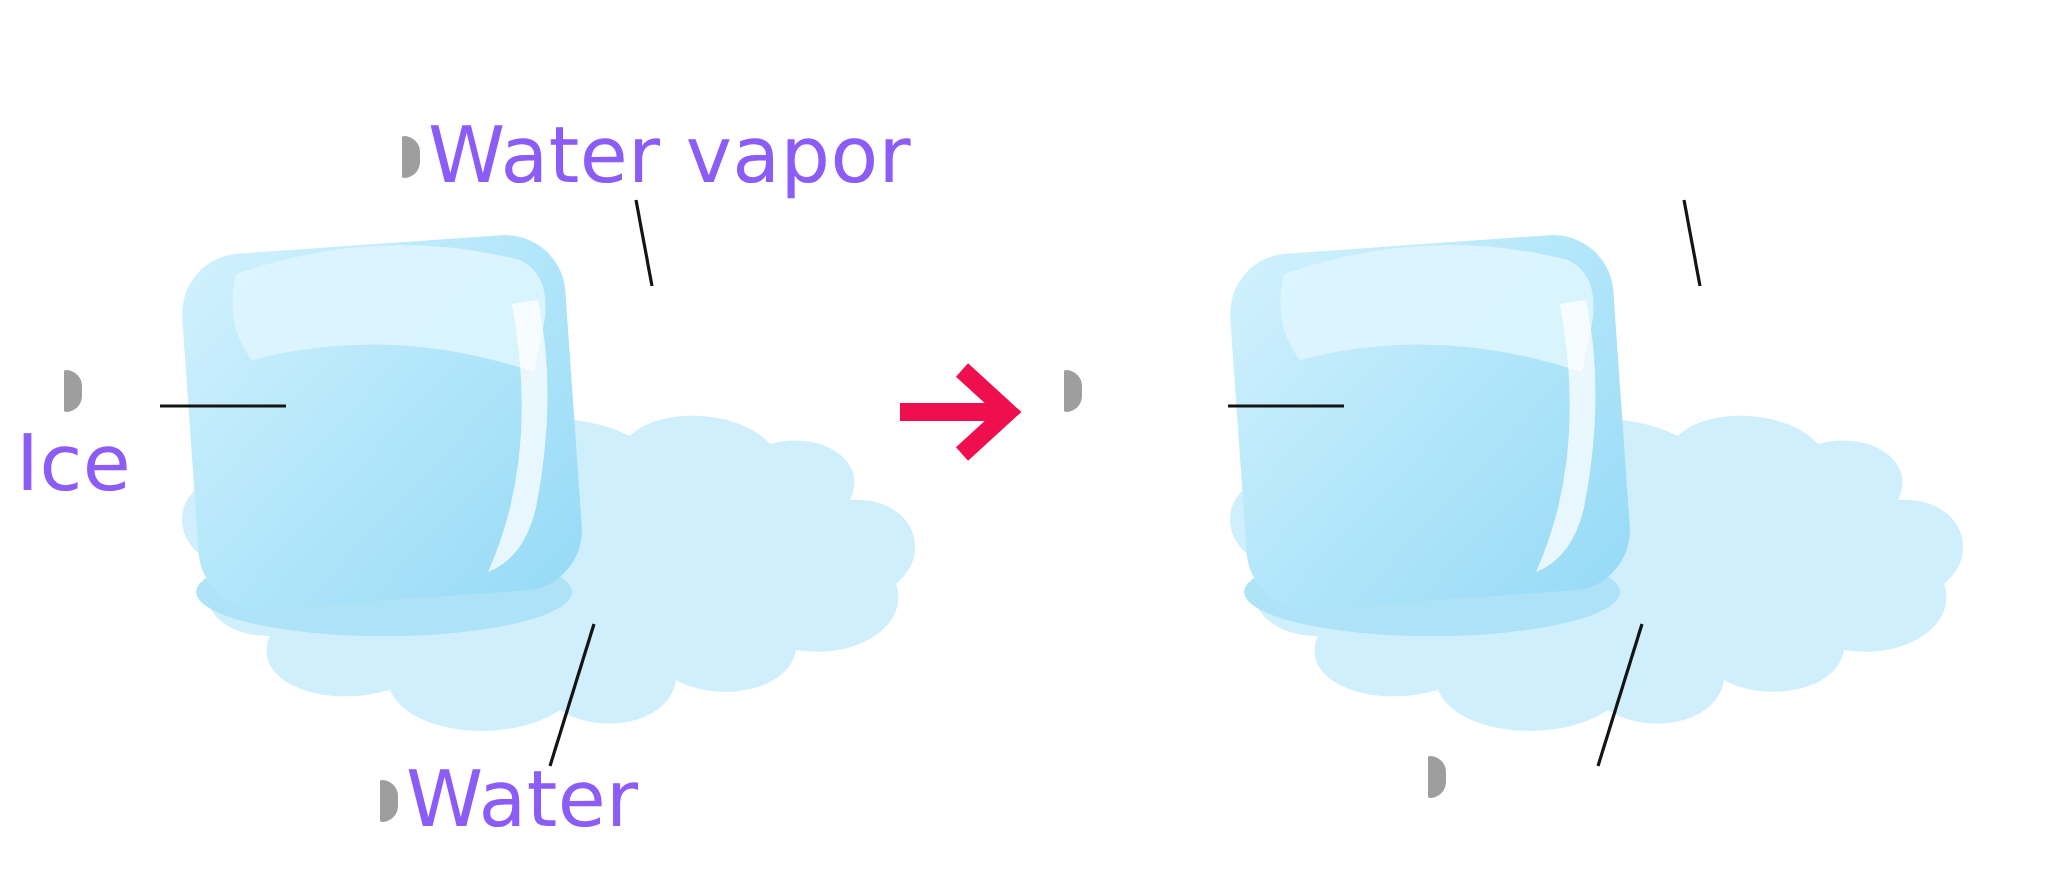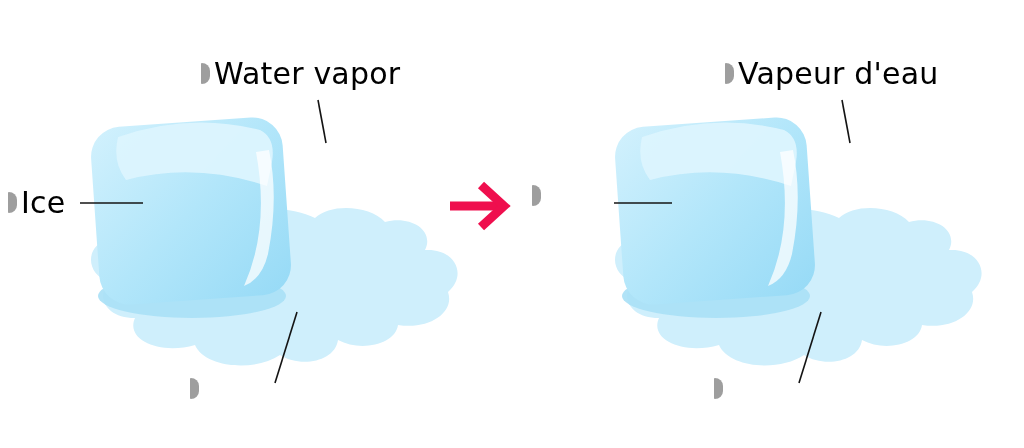--- a/index.html
+++ b/index.html
@@ -26,34 +26,34 @@
     height: 448px;
   }
   .label {
     position: absolute;
     display: flex;
     align-items: center;
     gap: 4px;
     white-space: nowrap;
   }
   .label-text {
-    font-size: 30px;
-    color: #000000;
+    font-size: 39px;
+    color: #8b5cf6;
     letter-spacing: 0.2px;
   }
   .marker {
     display: inline-block;
     width: 9px;
     height: 21px;
     background: #9e9e9e;
     border-radius: 1px 9px 9px 1px;
     flex: 0 0 auto;
   }
   .label-vapor { left: 201px; top: 56px; }
-  .label-ice   { left: 8px;   top: 185px; }
+  .label-ice   { left: 8px;   top: 185px; flex-direction: column; }
   .label-water { left: 190px; top: 378px; }
   .arrow {
     position: absolute;
     left: 448px;
     top: 179px;
     width: 66px;
     height: 54px;
   }
 </style>
 </head>
@@ -105,20 +105,21 @@
     <div class="label label-vapor">
       <span class="marker"></span>
       <span class="label-text">Water vapor</span>
     </div>
     <div class="label label-ice">
       <span class="marker"></span>
       <span class="label-text">Ice</span>
     </div>
     <div class="label label-water">
       <span class="marker"></span>
+      <span class="label-text">Water</span>
     </div>
   </section>
 
   <div class="arrow">
     <svg viewBox="0 0 66 54" width="66" height="54">
       <g fill="none" stroke="#ef0f4e" stroke-width="9">
         <line x1="2" y1="27" x2="52" y2="27"></line>
         <polyline points="33,6 56,27 33,48"></polyline>
       </g>
     </svg>
@@ -144,24 +145,20 @@
       <g>
         <rect x="95" y="122" width="192" height="178" rx="30" fill="url(#cubeGrad)" transform="rotate(-4 191 211)"></rect>
         <path fill="#dcf4fe" opacity="0.95" d="M 118,137 Q 190,112 260,130 Q 276,138 272,162 L 267,186 Q 195,162 126,180 Q 112,162 118,137 Z"></path>
         <path fill="#ffffff" opacity="0.75" d="M 256,152 Q 270,228 244,286 Q 262,279 268,254 Q 279,198 269,150 Z"></path>
       </g>
       <line x1="318" y1="100" x2="326" y2="143" stroke="#141414" stroke-width="1.6"></line>
       <line x1="90" y1="203" x2="148" y2="203" stroke="#141414" stroke-width="1.6"></line>
       <line x1="275" y1="383" x2="297" y2="312" stroke="#141414" stroke-width="1.6"></line>
     </svg>
 
-    <div class="label label-vapor">
-      <span class="marker"></span>
-      <span class="label-text">Vapeur d'eau</span>
-    </div>
     <div class="label label-ice">
       <span class="marker"></span>
     </div>
     <div class="label label-water">
       <span class="marker"></span>
     </div>
   </section>
 
 </div>
 

